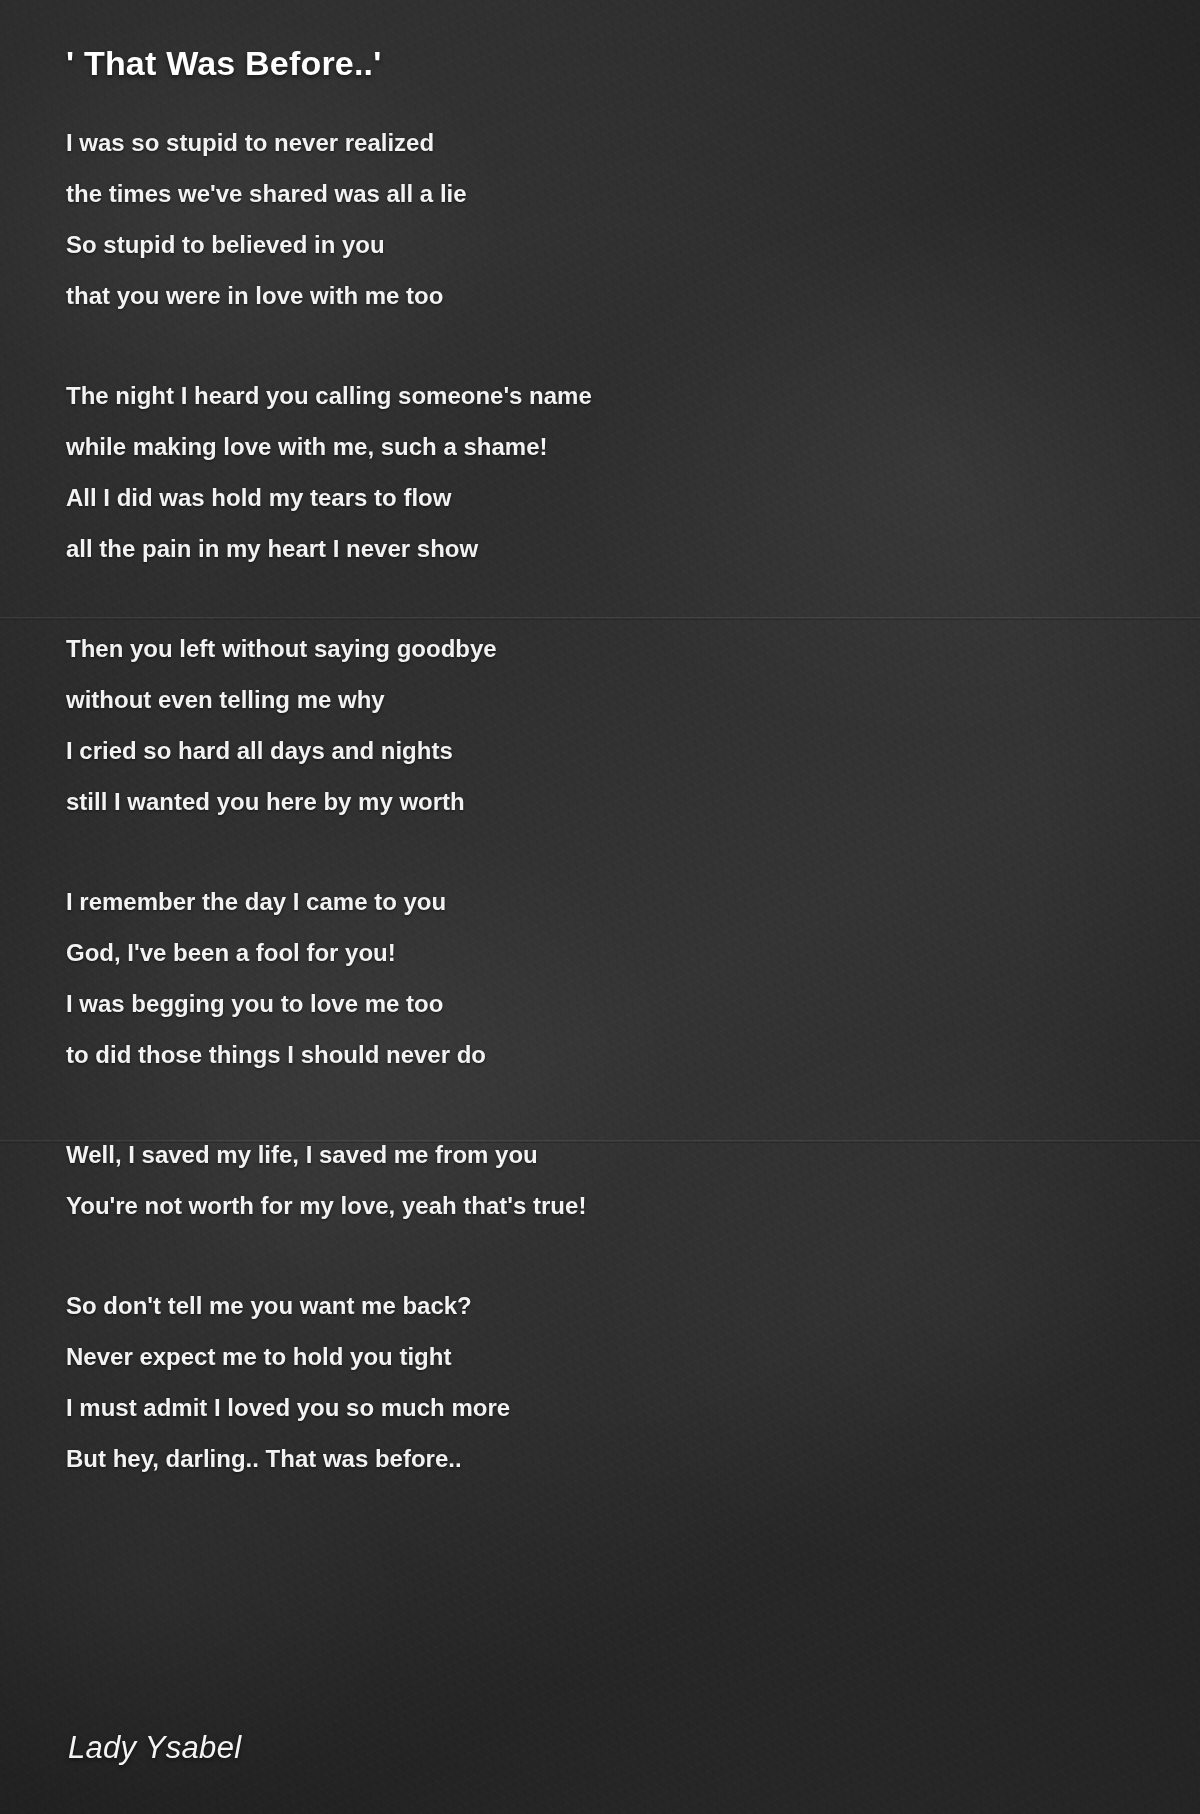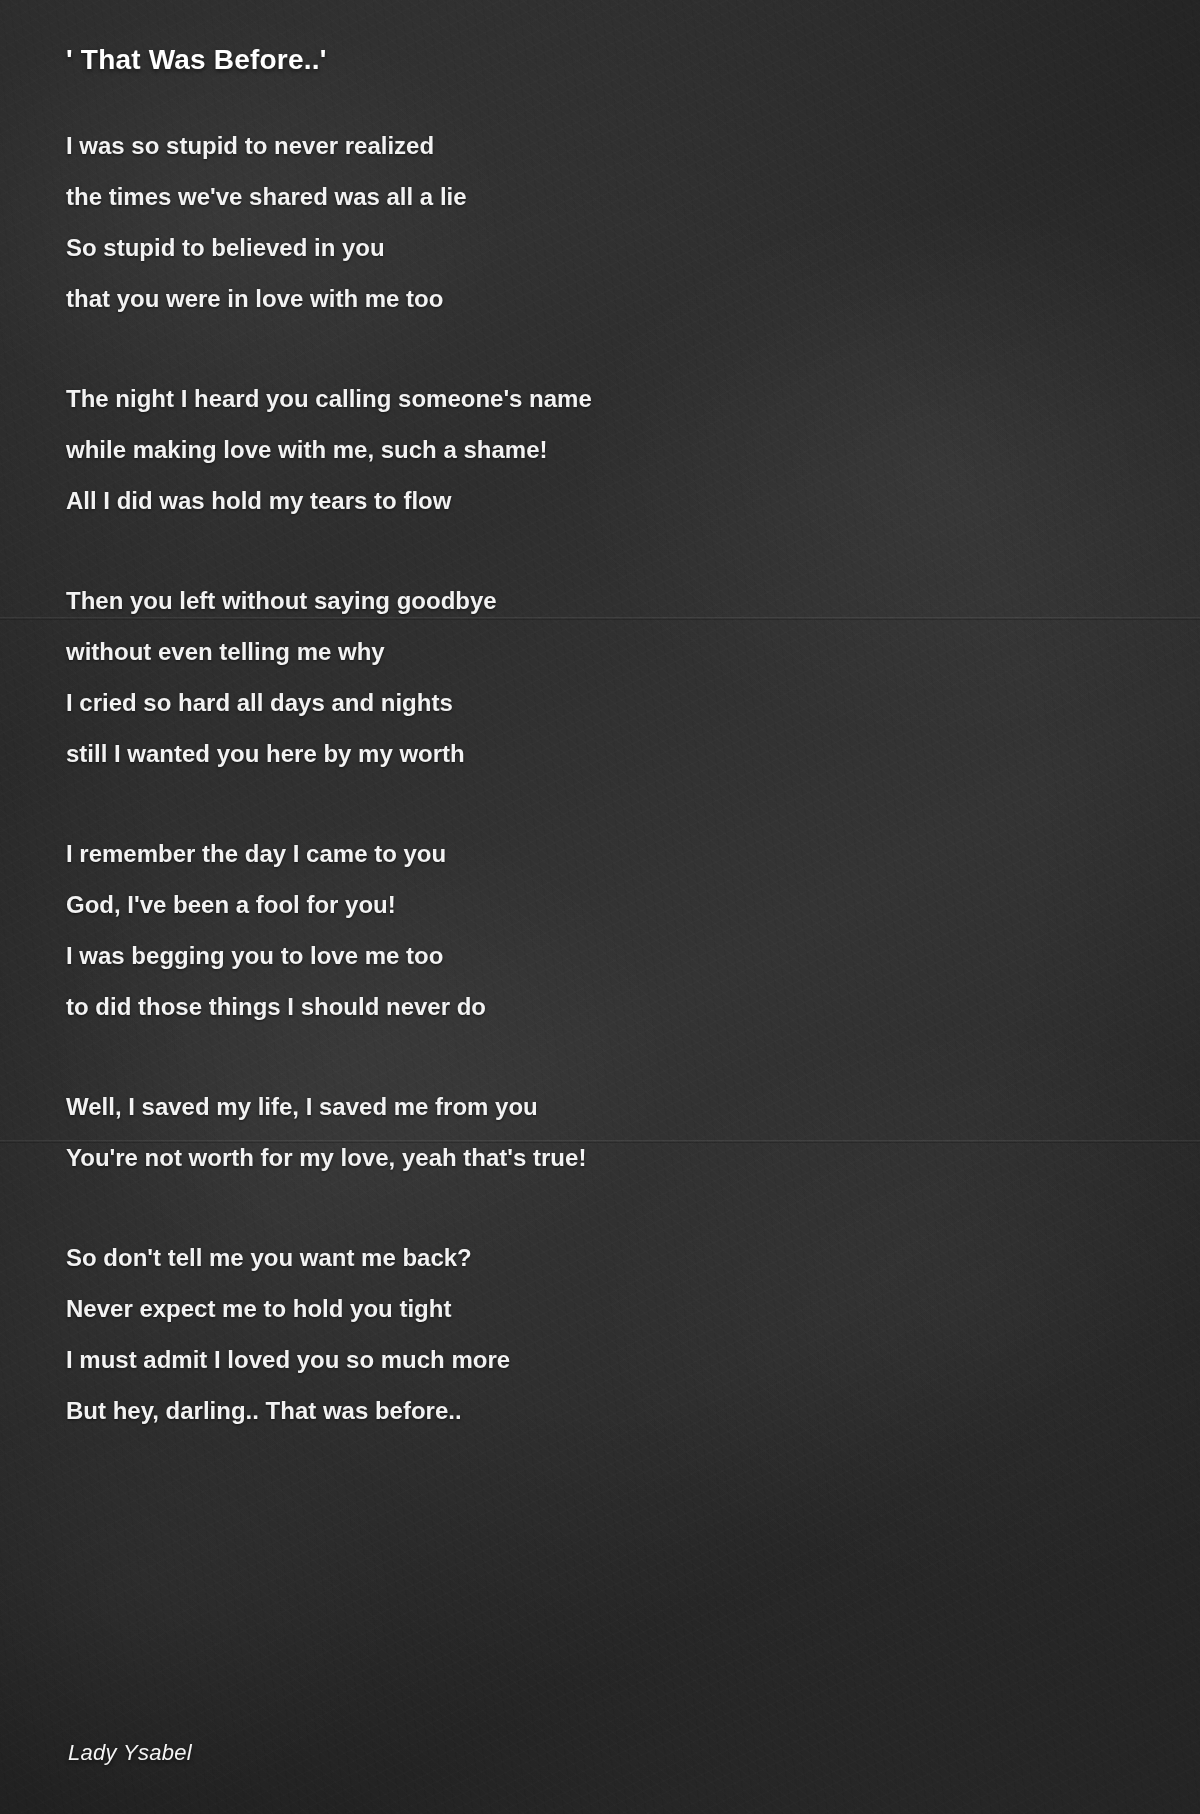--- a/index.html
+++ b/index.html
@@ -59,24 +59,24 @@
   .seam.two { top: 1140px; }
 
   .content {
     position: relative;
     z-index: 3;
     padding: 44px 60px 0 66px;
   }
 
   .poem-title {
     color: #ffffff;
-    font-size: 28px;
+    font-size: 34px;
     font-weight: bold;
     letter-spacing: 0.2px;
-    margin: 0 0 44px 0;
+    margin: 0 0 34px 0;
     text-shadow: 0 2px 4px rgba(0,0,0,0.6);
   }
 
   .stanza {
     margin: 0 0 49px 0;
   }
   .stanza:last-of-type {
     margin-bottom: 0;
   }
 
@@ -88,21 +88,21 @@
     white-space: pre-wrap;
     text-shadow: 0 1px 3px rgba(0,0,0,0.65);
   }
 
   .author {
     position: absolute;
     left: 68px;
     bottom: 48px;
     z-index: 3;
     color: #f4f4f4;
-    font-size: 22px;
+    font-size: 31px;
     font-style: italic;
     font-weight: normal;
     letter-spacing: 0.3px;
     text-shadow: 0 2px 4px rgba(0,0,0,0.6);
   }
 </style>
 </head>
 <body>
 
 <div class="poem-page">
@@ -118,20 +118,21 @@
       <div class="poem-line">I was so stupid to never realized</div>
       <div class="poem-line">the times we've shared was all a lie</div>
       <div class="poem-line">So stupid to believed in you</div>
       <div class="poem-line">that you were in love with me too</div>
     </div>
 
     <div class="stanza">
       <div class="poem-line">The night I heard you calling someone's name</div>
       <div class="poem-line">while making love with me, such a shame!</div>
       <div class="poem-line">All I did was hold my tears to flow</div>
+      <div class="poem-line">all the pain in my heart I never show</div>
     </div>
 
     <div class="stanza">
       <div class="poem-line">Then you left without saying goodbye</div>
       <div class="poem-line">without even telling me why</div>
       <div class="poem-line">I cried so hard all days and nights</div>
       <div class="poem-line">still I wanted you here by my worth</div>
     </div>
 
     <div class="stanza">

